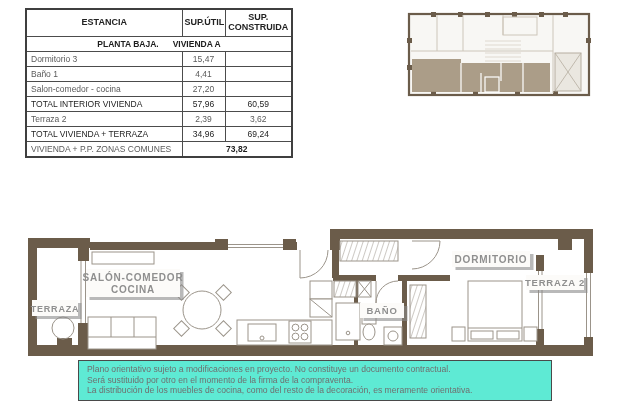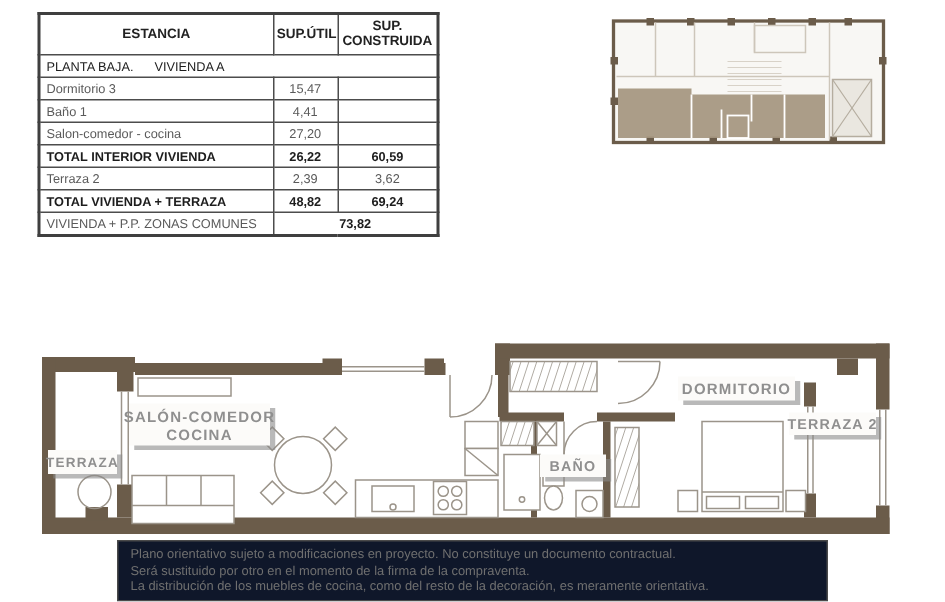--- a/index.html
+++ b/index.html
@@ -16,22 +16,22 @@
   #areas-table col.c-label{width:156px;}
   #areas-table col.c-util{width:43px;}
   #areas-table col.c-cons{width:67px;}
   #areas-table td,#areas-table th{
     border:1px solid #4c4c4c;padding:0 4px;height:14px;
     overflow:hidden;white-space:nowrap;
   }
   #areas-table th{font-weight:bold;color:#222;text-align:center;height:26px;
     white-space:normal;line-height:1.1;font-size:9px;padding:0 2px;}
   #areas-table td.num{text-align:center;padding:0 2px;}
-  #areas-table tr.bold td{font-weight:bold;color:#1d1d1d;}
-  #areas-table td.section{font-weight:normal;color:#1d1d1d;}
+  #areas-table tr.bold td{font-weight:normal;color:#1d1d1d;}
+  #areas-table td.section{font-weight:bold;color:#1d1d1d;text-align:center;}
   #areas-table td.section span.p2{margin-left:14px;}
   #areas-table{border:2px solid #3f3f3f;}
   
   #keyplan{position:absolute;left:403px;top:3px;}
   .kp-outline{fill:#f8f7f4;stroke:#6b5c4a;stroke-width:2.2;}
   .kp-light{stroke:#cdc6ba;stroke-width:1;fill:none;}
   .kp-stair{stroke:#d8d2c8;stroke-width:0.8;}
   .kp-highlight{fill:#a5967f;opacity:0.93;}
   .kp-white{stroke:#ffffff;stroke-width:1.2;fill:none;}
   .kp-pilaster{fill:#6b5c4a;}
@@ -43,21 +43,21 @@
   .furn-n{stroke:#9b948a;stroke-width:1;fill:none;}
   .glass{stroke:#9b948a;stroke-width:1;}
   .lbl-shadow{fill:#8a8a8a;opacity:0.6;}
   .lbl-box{fill:#fcfbf9;}
   .lbl-text{fill:#8f8f8f;font-weight:bold;letter-spacing:0.8px;
     font-family:"Liberation Sans",sans-serif;text-anchor:middle;}
   
   #disclaimer{
     position:absolute;left:78px;top:360px;width:456px;
     border:1px solid #4a4a4a;padding:3px 8px 4px 8px;
-    font-size:8.6px;line-height:1.25;color:#6f6f6f;background:#0f172a;
+    font-size:8.6px;line-height:1.25;color:#6f6f6f;background:#5eead4;
   }
 </style>
 </head>
 <body>
 
 <div id="canvas">
 
   <table id="areas-table">
     <colgroup>
         <col class="c-label">
@@ -85,31 +85,31 @@
       <td class="num">4,41</td>
       <td class="num"></td>
     </tr>
     <tr>
       <td>Salon-comedor - cocina</td>
       <td class="num">27,20</td>
       <td class="num"></td>
     </tr>
     <tr class="bold">
       <td>TOTAL INTERIOR VIVIENDA</td>
-      <td class="num">26,22</td>
+      <td class="num">57,96</td>
       <td class="num">60,59</td>
     </tr>
     <tr>
       <td>Terraza 2</td>
       <td class="num">2,39</td>
       <td class="num">3,62</td>
     </tr>
     <tr class="bold">
       <td>TOTAL VIVIENDA + TERRAZA</td>
-      <td class="num">48,82</td>
+      <td class="num">34,96</td>
       <td class="num">69,24</td>
     </tr>
     <tr>
       <td>VIVIENDA + P.P. ZONAS COMUNES</td>
       <td class="num" colspan="2" style="font-weight:bold;color:#1d1d1d;">73,82</td>
     </tr>
   </tbody>
     </table>
 
   <svg id="keyplan" width="192" height="100" viewBox="0 0 192 100">

